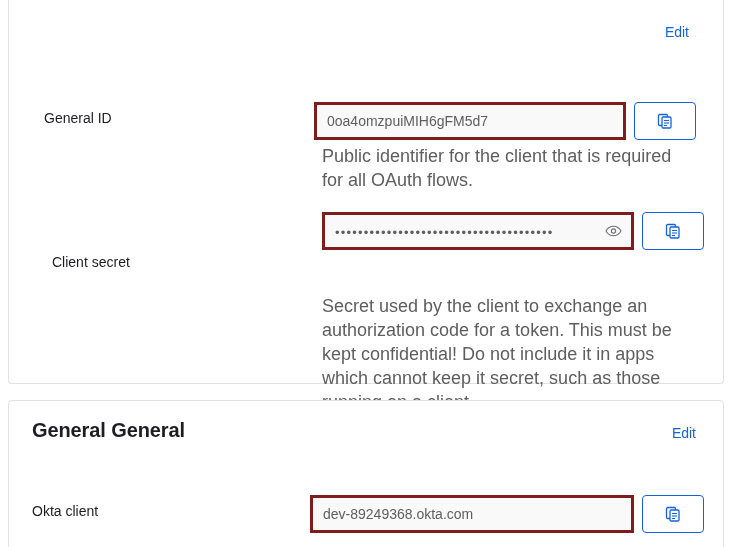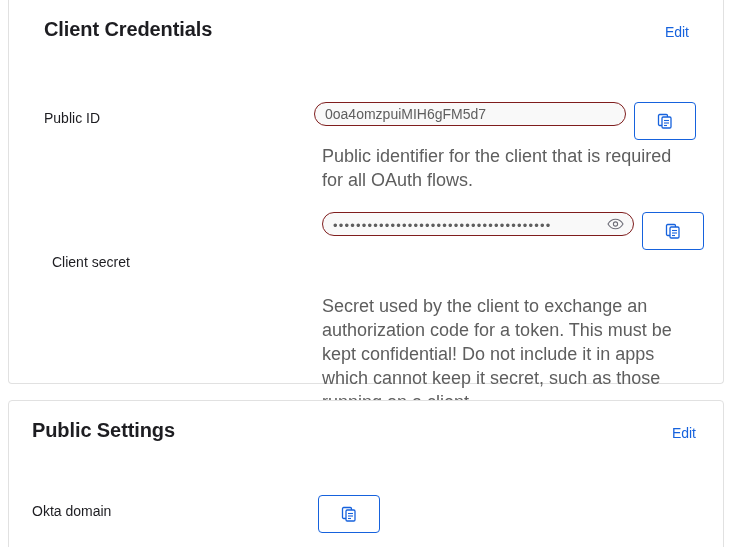--- a/index.html
+++ b/index.html
@@ -82,24 +82,24 @@
     color: #1d1d21;
     line-height: 20px;
   }
   .input-wrap {
     position: absolute;
     display: flex;
     align-items: stretch;
   }
   .text-input {
     box-sizing: border-box;
-    height: 24px;
+    height: 38px;
     background: #f9f9f9;
-    border: 1px solid #7f1d1d;
-    border-radius: 12px;
+    border: 3px solid #7f1d1d;
+    border-radius: 0;
     font-size: 14px;
     color: #5e5e5e;
     padding: 0 10px;
     display: flex;
     align-items: center;
     position: relative;
     font-family: "Liberation Sans", sans-serif;
   }
   .text-input .value {
     white-space: nowrap;
@@ -147,26 +147,25 @@
     color: #5e5e5e;
   }
 </style>
 </head>
 <body>
 
 <div class="page">
 
   <section class="card" id="card-credentials">
     <div class="card-header">
-      <div class="card-title">Client Credentials</div>
       <a class="edit-link">Edit</a>
     </div>
 
     <div class="field-row" style="top:96px;">
-      <div class="field-label" style="left:35px; top:12px;">Public ID</div>
+      <div class="field-label" style="left:35px; top:12px;">General ID</div>
 
       <div class="input-wrap" style="left:305px; top:6px;">
         <div class="text-input" style="width:312px;">
           <span class="value">0oa4omzpuiMIH6gFM5d7</span>
         </div>
         <div class="copy-btn">
           <span>
             <svg width="16" height="16" viewBox="0 0 16 16" fill="none" xmlns="http://www.w3.org/2000/svg">
               <rect x="1.5" y="1.5" width="9" height="11" rx="1.2" stroke="#1662dd" stroke-width="1.3" fill="#ffffff"></rect>
               <rect x="5" y="4" width="9" height="11" rx="1.2" stroke="#1662dd" stroke-width="1.3" fill="#ffffff"></rect>
@@ -206,28 +205,31 @@
           </span>
         </div>
       </div>
 
       <div class="help-text" style="left:313px; top:48px; width:375px;margin-top:40px;">Secret used by the client to exchange an authorization code for a token. This must be kept confidential! Do not include it in apps which cannot keep it secret, such as those running on a client.</div>
     </div>
   </section>
 
   <section class="card" id="card-general">
     <div class="card-header">
-      <div class="card-title">Public Settings</div>
+      <div class="card-title">General General</div>
       <a class="edit-link">Edit</a>
     </div>
 
     <div class="field-row" style="top:88px;">
-      <div class="field-label" style="left:23px; top:12px;">Okta domain</div>
+      <div class="field-label" style="left:23px; top:12px;">Okta client</div>
 
       <div class="input-wrap" style="left:301px; top:6px;">
+        <div class="text-input" style="width:324px;">
+          <span class="value">dev-89249368.okta.com</span>
+        </div>
         <div class="copy-btn">
           <span>
             <svg width="16" height="16" viewBox="0 0 16 16" fill="none" xmlns="http://www.w3.org/2000/svg">
               <rect x="1.5" y="1.5" width="9" height="11" rx="1.2" stroke="#1662dd" stroke-width="1.3" fill="#ffffff"></rect>
               <rect x="5" y="4" width="9" height="11" rx="1.2" stroke="#1662dd" stroke-width="1.3" fill="#ffffff"></rect>
               <line x1="7" y1="7.5" x2="12" y2="7.5" stroke="#1662dd" stroke-width="1.1"></line>
               <line x1="7" y1="10" x2="12" y2="10" stroke="#1662dd" stroke-width="1.1"></line>
               <line x1="7" y1="12.5" x2="10" y2="12.5" stroke="#1662dd" stroke-width="1.1"></line>
             </svg>
           </span>

